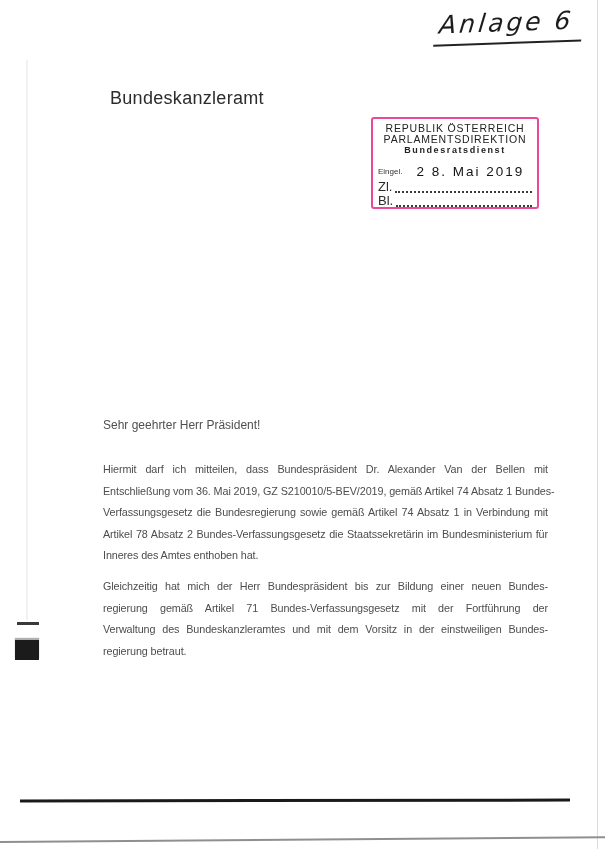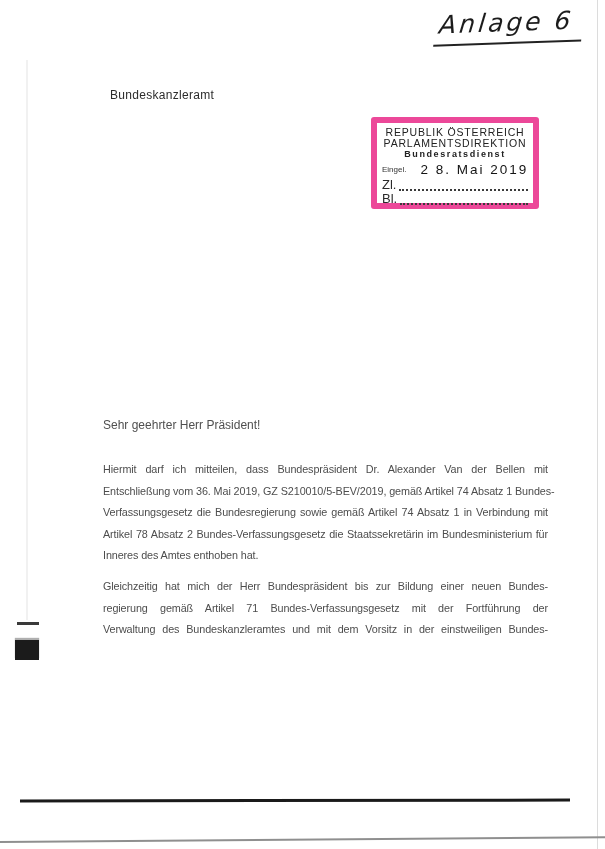--- a/index.html
+++ b/index.html
@@ -19,32 +19,32 @@
     transform:rotate(-2deg) skewX(-8deg);
     border-bottom:2px solid #222;padding:0 10px 5px 4px;
   }
 
   
   .letterhead{position:absolute;top:88px;left:100px;display:flex;align-items:center;}
   .logo-bars{display:inline-block;margin-right:10px;}
   .logo-bars .bar{background:#2c2c2c;height:4px;border-radius:0.5px;}
   .logo-bars .bar.top{width:17px;margin-bottom:3px;}
   .logo-bars .bar.bottom{width:21px;}
-  .org-name{font-size:12px;color:#2c2c2c;letter-spacing:0.3px;}
+  .org-name{font-size:18px;color:#2c2c2c;letter-spacing:0.3px;}
 
   
   .stamp{
     position:absolute;top:117px;left:371px;width:168px;height:92px;
-    border:6px solid #ec4899;border-radius:3px;color:#1f1f1f;
+    border:2px solid #ec4899;border-radius:3px;color:#1f1f1f;
     padding:4px 5px 3px 5px;box-sizing:border-box;
   }
   .stamp-l1,.stamp-l2{text-align:center;font-size:10.5px;letter-spacing:0.8px;line-height:11px;color:#222;}
   .stamp-l3{text-align:center;font-size:9px;font-weight:bold;letter-spacing:1.6px;line-height:11px;color:#222;}
   .stamp-row{display:flex;align-items:flex-end;margin-top:2px;}
-  .stamp-row.received{margin-top:2px;align-items:center;}
+  .stamp-row.received{margin-top:8px;align-items:center;}
   .eingel{font-size:8px;color:#333;}
   .stamp-date{font-size:13.5px;letter-spacing:2px;color:#141414;margin-left:14px;white-space:nowrap;}
   .zl-label{font-size:13px;color:#2a2a2a;margin-right:3px;line-height:12px;}
   .dotline{flex:1;border-bottom:2px dotted #3a3a3a;height:9px;}
 
   
   .recipient{position:absolute;top:242px;left:103px;font-size:11.5px;line-height:13.5px;color:#585858;}
 
   
   .reference{position:absolute;top:329px;left:405px;font-size:11.5px;line-height:14px;color:#585858;}
@@ -113,20 +113,21 @@
     <div class="jline">Entschließung vom 36. Mai 2019, GZ S210010/5-BEV/2019, gemäß Artikel 74 Absatz 1 Bundes-</div>
     <div class="jline">Verfassungsgesetz die Bundesregierung sowie gemäß Artikel 74 Absatz 1 in Verbindung mit</div>
     <div class="jline">Artikel 78 Absatz 2 Bundes-Verfassungsgesetz die Staatssekretärin im Bundesministerium für</div>
     <div class="jline last">Inneres des Amtes enthoben hat.</div>
   </div>
 
   <div class="paragraph p2">
     <div class="jline">Gleichzeitig hat mich der Herr Bundespräsident bis zur Bildung einer neuen Bundes-</div>
     <div class="jline">regierung gemäß Artikel 71 Bundes-Verfassungsgesetz mit der Fortführung der</div>
     <div class="jline">Verwaltung des Bundeskanzleramtes und mit dem Vorsitz in der einstweiligen Bundes-</div>
+    <div class="jline last">regierung betraut.</div>
   </div>
 
   <div class="mark-dash"></div>
   <div class="mark-block"></div>
   <div class="bottom-line-dark"></div>
   <div class="bottom-line-gray"></div>
 
 </div>
 
 </body></html>

